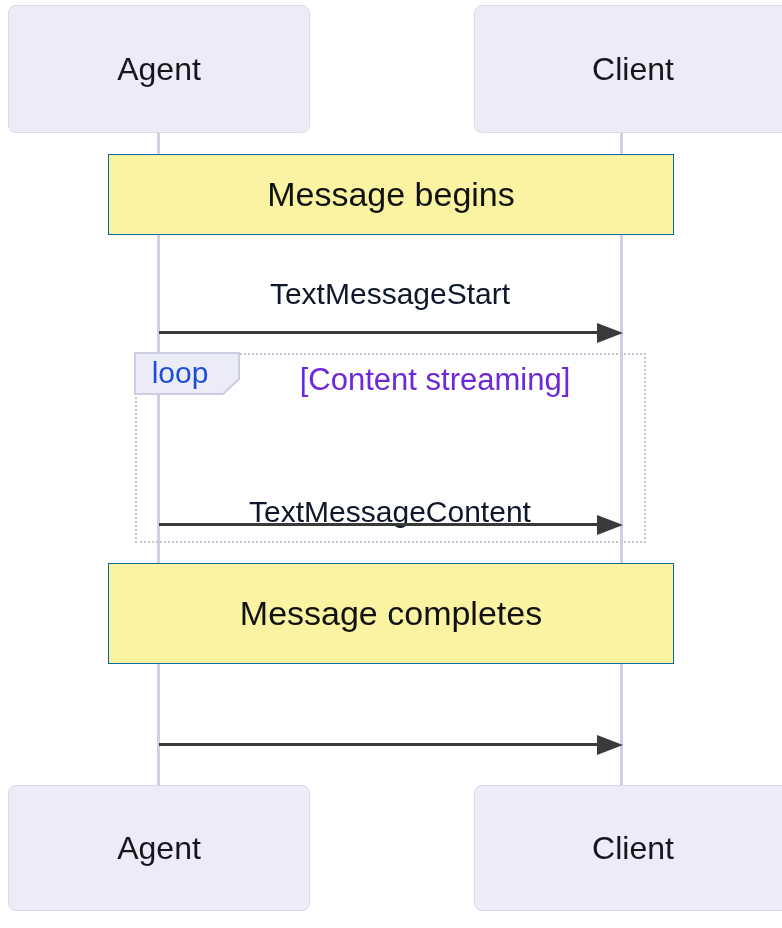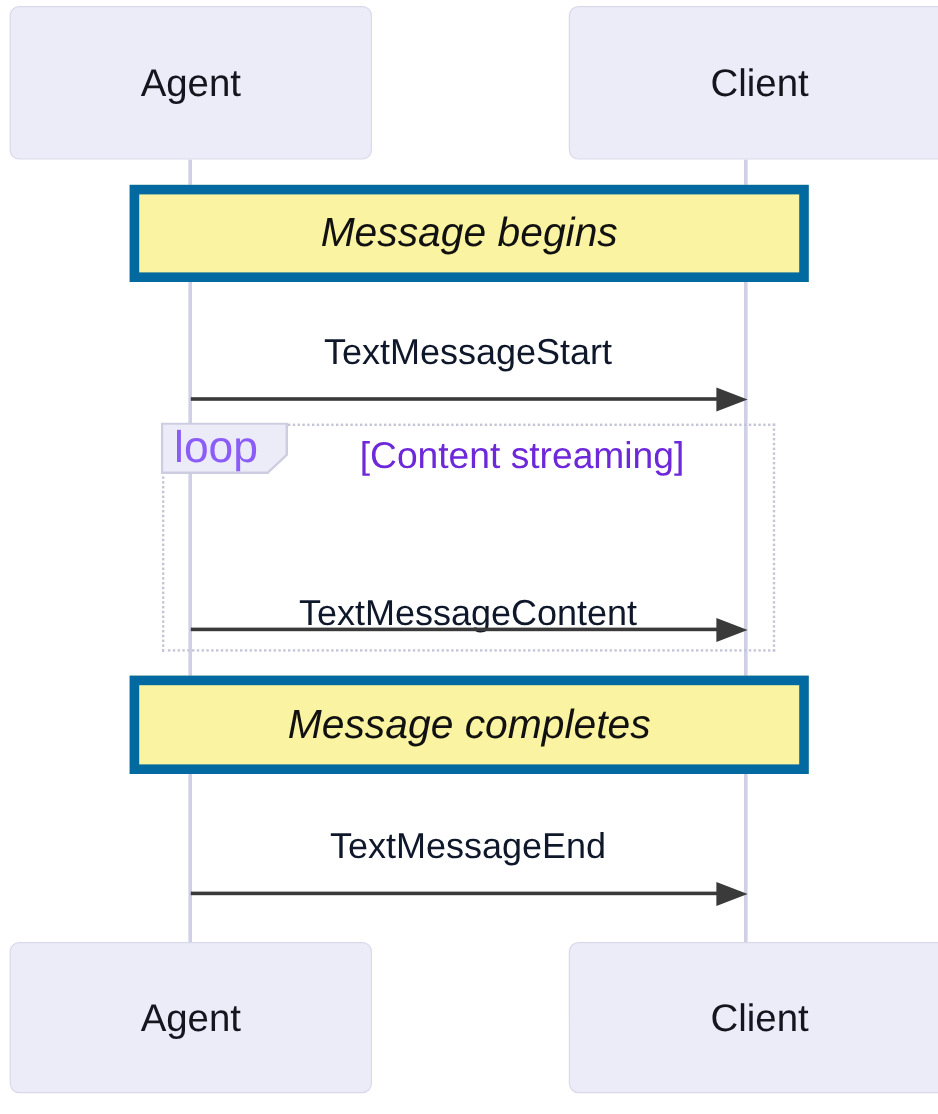--- a/index.html
+++ b/index.html
@@ -40,32 +40,31 @@
   .actor-bottom { top: 785px; height: 126px; }
   .actor-agent { left: 8px; width: 302px; }
   .actor-client { left: 474px; width: 318px; }
 
   
   .note {
     position: absolute;
     left: 108px;
     width: 566px;
     background: #faf3a1;
-    border: 8px solid #0369a1;
+    border: 1px solid #0369a1;
     display: flex;
     align-items: center;
     justify-content: center;
     font-size: 34px;
     color: #111111;
     z-index: 5;
     box-sizing: border-box;
-    font-style: italic;
   }
   .note-1 { top: 154px; height: 81px; }
-  .note-2 { top: 563px; height: 82px; }
+  .note-2 { top: 563px; height: 101px; }
 
   
   .msg-label {
     position: absolute;
     left: 159px;
     width: 462px;
     height: 40px;
     text-align: center;
     line-height: 40px;
     font-size: 30px;
@@ -106,22 +105,22 @@
   }
   .loop-tag-svg { position: absolute; left: 134px; top: 352px; z-index: 3; }
   .loop-keyword {
     position: absolute;
     left: 134px;
     top: 352px;
     width: 92px;
     height: 41px;
     text-align: center;
     line-height: 41px;
-    font-size: 37px;
-    color: #8b5cf6;
+    font-size: 30px;
+    color: #1d4ed8;
     z-index: 4;
   }
   .loop-condition {
     position: absolute;
     left: 238px;
     top: 359px;
     width: 394px;
     height: 42px;
     text-align: center;
     line-height: 42px;
@@ -161,21 +160,20 @@
   <div class="loop-condition">[Content streaming]</div>
 
   <div class="msg-label" style="top:464px;margin-top:28px;">TextMessageContent</div>
   <div class="msg-line" style="top:523px;"></div>
   <div class="arrowhead" style="top:515px;"></div>
 
   <div class="note note-2">
     <span>Message completes</span>
   </div>
 
-  <div class="msg-label" style="top:686px;">TextMessageEnd</div>
   <div class="msg-line" style="top:743px;"></div>
   <div class="arrowhead" style="top:735px;"></div>
 
   <div class="actor actor-bottom actor-agent">
     <span>Agent</span>
   </div>
   <div class="actor actor-bottom actor-client">
     <span>Client</span>
   </div>
 

